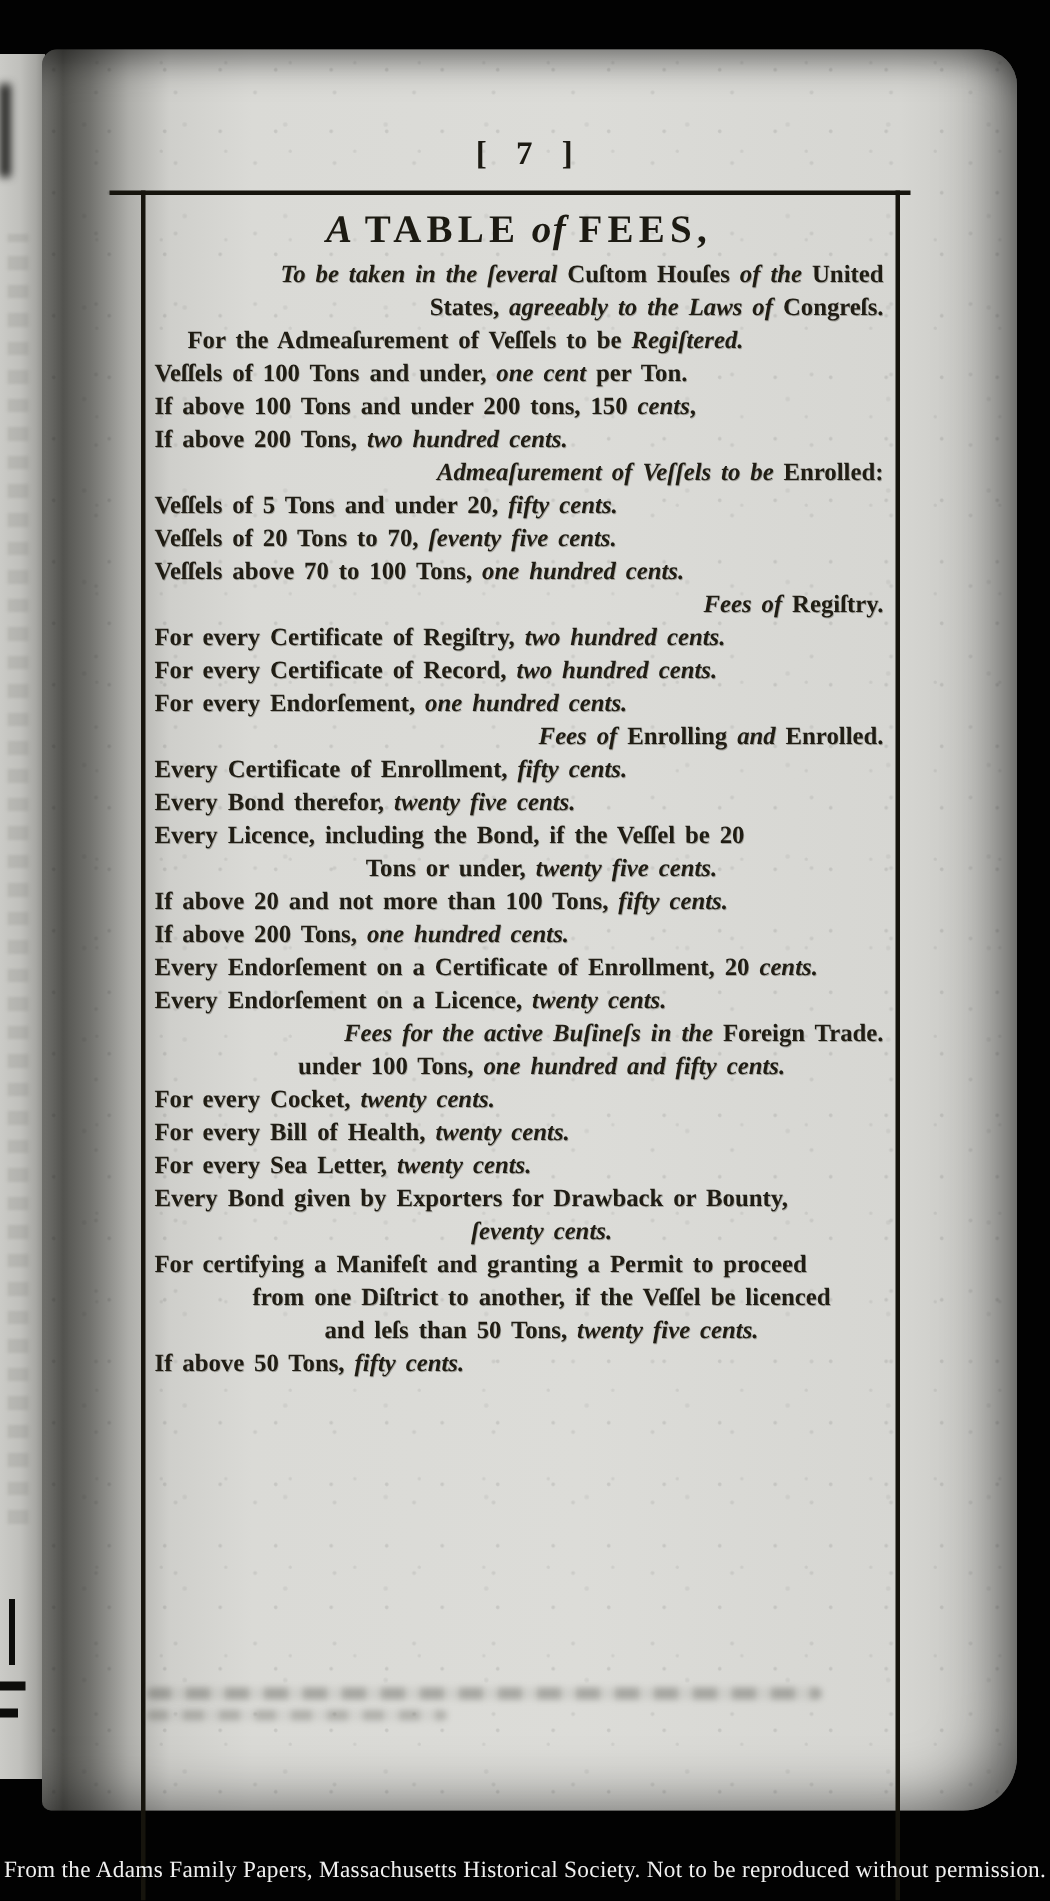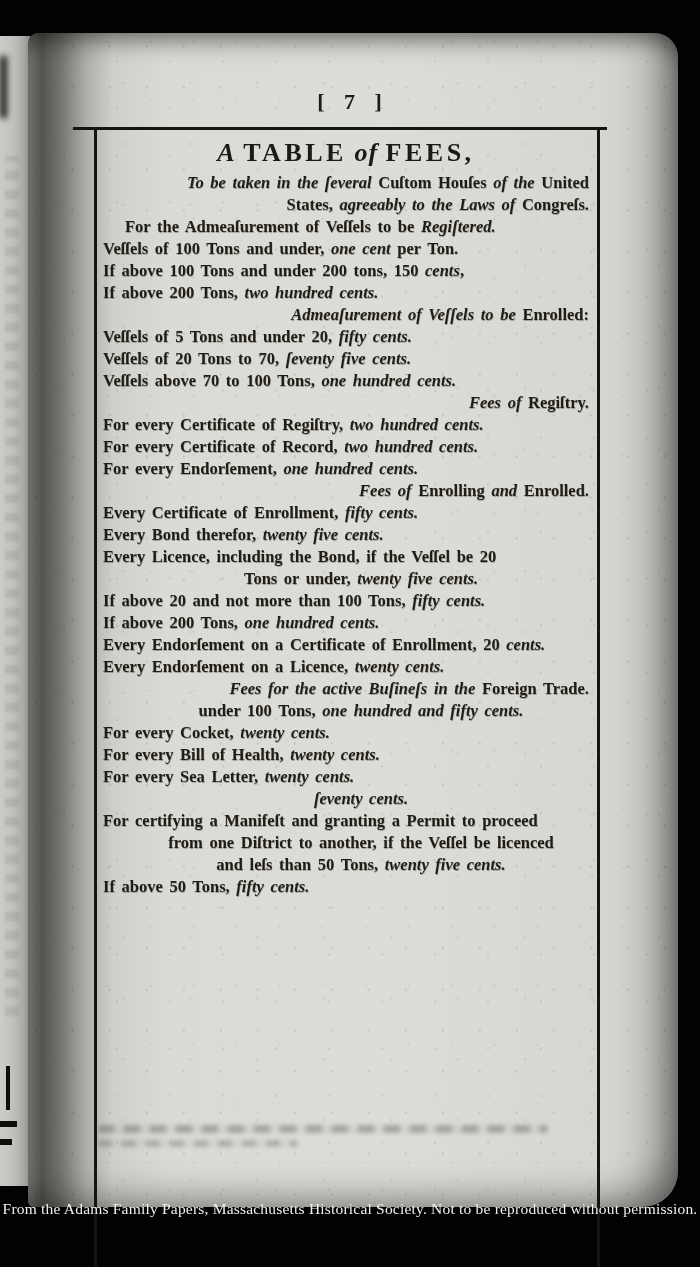--- a/index.html
+++ b/index.html
@@ -55,21 +55,21 @@
   .sp{letter-spacing:3.5px;}
 
   
   .ghost1{position:absolute;left:70px;top:1092px;width:450px;height:8px;border-radius:4px;
     background:repeating-linear-gradient(90deg,rgba(70,70,62,.35) 0 16px,rgba(70,70,62,.08) 16px 26px);
     filter:blur(2px);}
   .ghost2{position:absolute;left:70px;top:1107px;width:200px;height:7px;border-radius:4px;
     background:repeating-linear-gradient(90deg,rgba(70,70,62,.28) 0 14px,rgba(70,70,62,.06) 14px 24px);
     filter:blur(2px);}
 
-  .credit{position:absolute;left:0;right:0;top:1200px;text-align:center;
+  .credit{position:absolute;left:0;right:0;top:1238px;text-align:center;
     font-size:15.5px;color:#f0f0f0;letter-spacing:.2px;}
 </style>
 </head>
 <body>
 
 <div class="photo">
 
   <div class="facing-strip">
     <div class="ghost-col"></div>
     <div class="smudge-top"></div>
@@ -118,20 +118,21 @@
             <div class="line"><span>If above 200 Tons, </span><span class="it">one hundred cents.</span></div>
             <div class="line"><span>Every Endorſement on a Certificate of Enrollment, 20 </span><span class="it">cents.</span></div>
             <div class="line"><span>Every Endorſement on a Licence, </span><span class="it">twenty cents.</span></div>
           </div>
           <div class="section">
             <div class="line heading"><span class="it">Fees for the active Buſineſs in the</span><span> Foreign Trade.</span></div>
             <div class="line ind"><span>under 100 Tons, </span><span class="it">one hundred and fifty cents.</span></div>
             <div class="line"><span>For every Cocket, </span><span class="it">twenty cents.</span></div>
             <div class="line"><span>For every Bill of Health, </span><span class="it">twenty cents.</span></div>
             <div class="line"><span>For every Sea Letter, </span><span class="it">twenty cents.</span></div>
+            <div class="line"><span>Every Bond given by Exporters for Drawback or Bounty,</span></div>
             <div class="line ind"><span class="it">ſeventy cents.</span></div>
           </div>
           <div class="section">
             <div class="line"><span>For certifying a Manifeſt and granting a Permit to proceed</span></div>
             <div class="line ind"><span>from one Diſtrict to another, if the Veſſel be licenced</span></div>
             <div class="line ind"><span>and leſs than 50 Tons, </span><span class="it">twenty five cents.</span></div>
             <div class="line"><span>If above 50 Tons, </span><span class="it">fifty cents.</span></div>
           </div>
         </div>
     </div>

